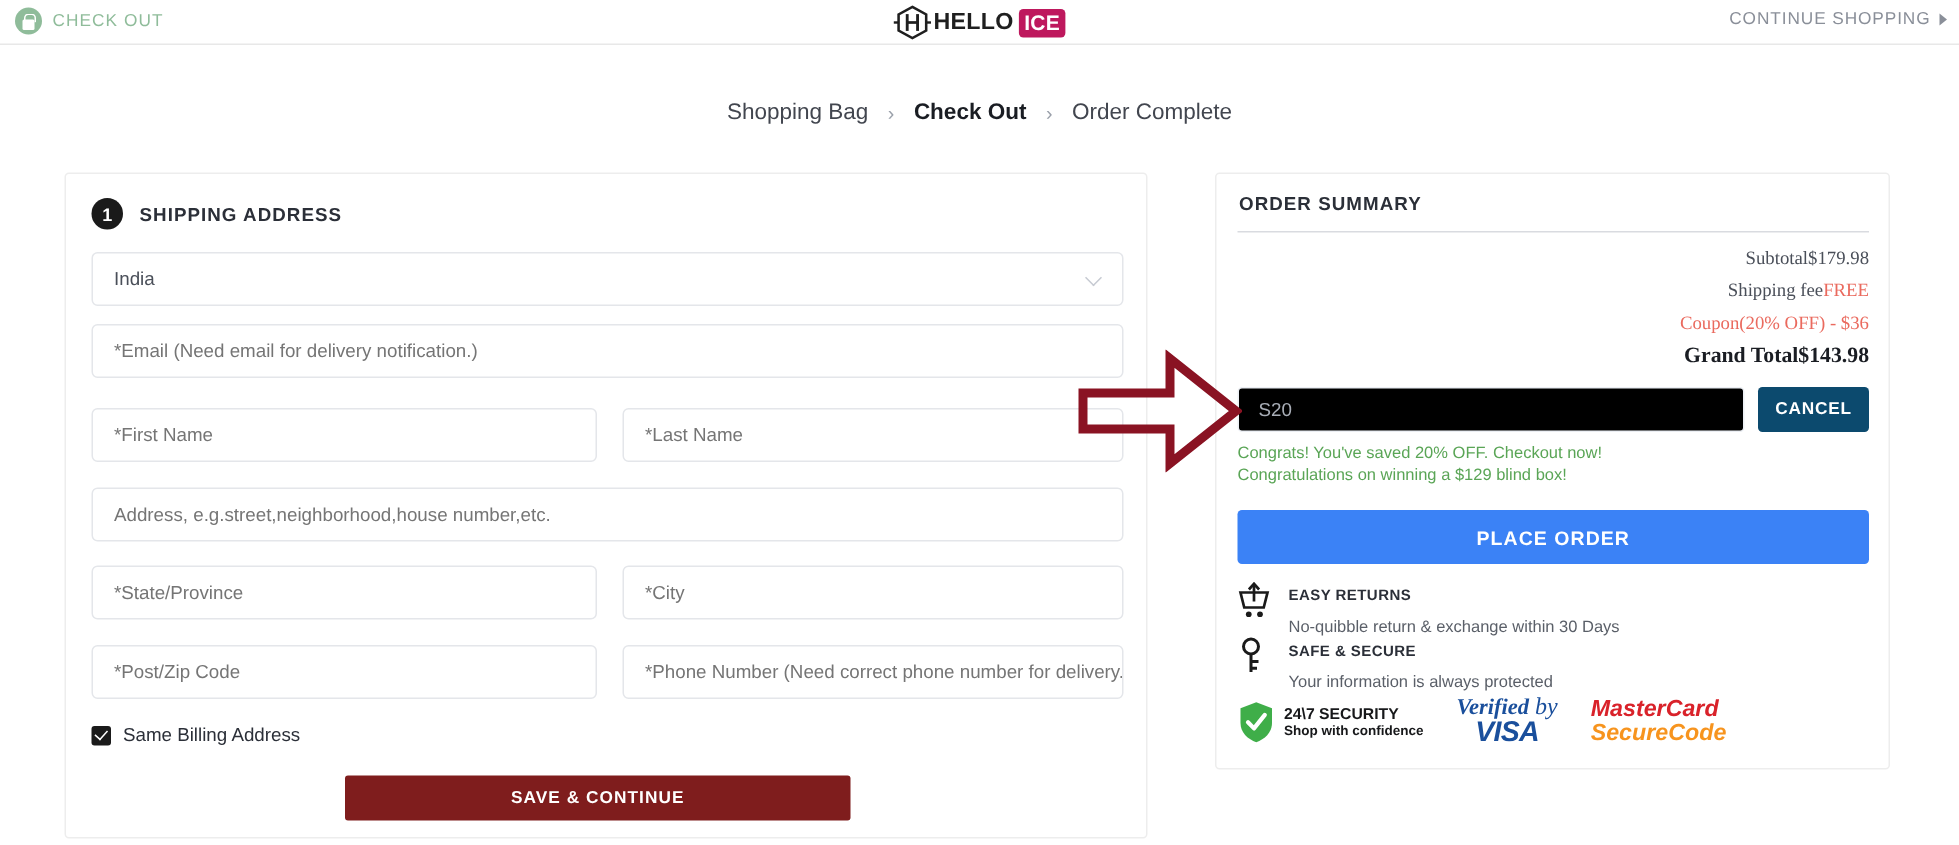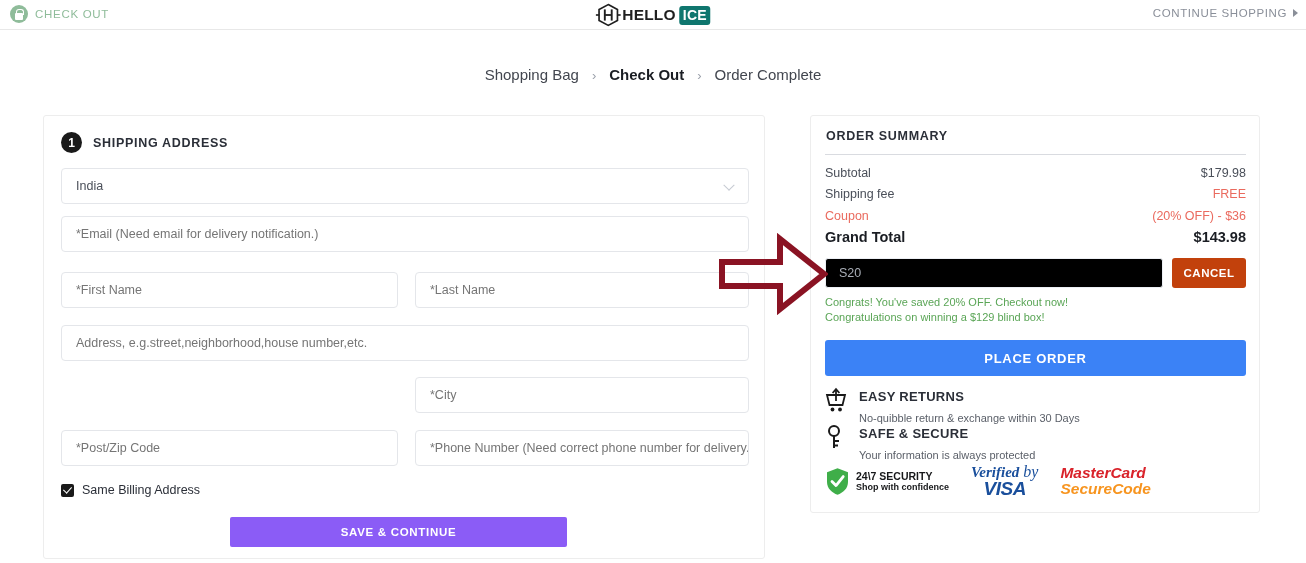--- a/index.html
+++ b/index.html
@@ -40,21 +40,21 @@
     position:absolute; left:50%; top:3px; transform:translateX(-50%);
     display:flex; align-items:center; gap:1px; height:24px;
   }
   .logo-mark { width:26px; height:24px; flex:none; }
   .logo-hello {
     font-size:15.5px; font-weight:700; letter-spacing:.2px;
     color:#1f1f1f; line-height:1;
   }
   .logo-ice {
     font-size:14px; font-weight:700; letter-spacing:.2px;
-    color:#ffffff; background:#0f766e; padding:2px 4px 3px 4px;
+    color:#ffffff; background:#be185d; padding:2px 4px 3px 4px;
     border-radius:3px; line-height:1; margin-left:2px;
   }
   .hdr-continue {
     position:absolute; right:8px; top:7px;
     display:flex; align-items:center; gap:6px;
     font-size:11.5px; letter-spacing:.6px; color:#8a8f99;
   }
   .chev-right {
     width:0;height:0;border-top:4px solid transparent;
     border-bottom:4px solid transparent;border-left:5px solid #8a8f99;
@@ -124,54 +124,54 @@
   }
   .cbox::after {
     content:""; position:absolute; left:4px; top:1.5px;
     width:4px;height:7px;border:solid #fff; border-width:0 1.8px 1.8px 0;
     transform:rotate(42deg);
   }
   .billing-label { font-size:12.5px; color:#2b2f38; }
 
   .save-btn {
     position:absolute; left:186px; top:401px; width:337px; height:30px;
-    background:#8b5cf6; color:#ffffff; border:none; border-radius:2px;
+    background:#7f1d1d; color:#ffffff; border:none; border-radius:2px;
     font-family:"Liberation Sans",sans-serif;
     font-size:11.5px; font-weight:700; letter-spacing:.7px; cursor:pointer;
   }
 
   
   .os-title {
     position:absolute; left:15px; top:13px;
     font-size:12.5px; font-weight:700; letter-spacing:.7px; color:#2b2f38;
   }
   .os-rule {
     position:absolute; left:14px; top:38px; width:421px; height:1px;
     background:#d9dbe0;
   }
   .os-row {
     position:absolute; left:14px; width:421px; height:19px;
-    display:flex; justify-content:space-between; align-items:center;
-    font-size:12.5px; color:#4a4f59;
+    display:flex; justify-content:flex-end; align-items:center;
+    font-size:12.5px; color:#4a4f59;font-family:Liberation Serif, serif;
   }
   .os-row.red { color:#ea6a5e; }
   .os-row .val.red { color:#ea6a5e; }
   .os-row.total { font-size:14.5px; font-weight:700; color:#1a1d23; height:22px; }
   .r1 { top:47px; }  .r2 { top:68px; }  .r3 { top:90px; }  .r4 { top:110px; }
 
   .coupon-input {
     position:absolute; left:14px; top:142px; width:338px; height:30px;
     background:#000000; border:1px solid #eceff4; border-radius:3px;
     padding-left:13px; font-family:"Liberation Sans",sans-serif;
     font-size:12.5px; color:#a8adb6;
   }
   .coupon-input::placeholder { color:#a8adb6; }
   .cancel-btn {
     position:absolute; left:361px; top:142px; width:74px; height:30px;
-    background:#c2410c; color:#fff; border:none; border-radius:3px;
+    background:#0c4a6e; color:#fff; border:none; border-radius:3px;
     font-family:"Liberation Sans",sans-serif;
     font-size:11.5px; font-weight:700; letter-spacing:.5px; cursor:pointer;
   }
   .congrats {
     position:absolute; left:14px; font-size:11px; color:#5aa556;
   }
   .c1 { top:180px; } .c2 { top:195px; }
 
   .place-order {
     position:absolute; left:14px; top:224px; width:421px; height:36px;
@@ -179,21 +179,21 @@
     font-family:"Liberation Sans",sans-serif;
     font-size:13px; font-weight:700; letter-spacing:.7px; cursor:default;
   }
 
   .perk {
     position:absolute; left:14px; display:flex; align-items:flex-start; gap:12px;
   }
   .p1 { top:271px; } .p2 { top:308px; }
   .perk-ico { width:22px; height:26px; flex:none; }
   .perk-title {
-    font-size:13px; font-weight:700; color:#2b2f38; letter-spacing:.3px;
+    font-size:10px; font-weight:700; color:#2b2f38; letter-spacing:.3px;
     line-height:1.2;
   }
   .perk-sub { font-size:11px; color:#5a5f68; margin-top:7px; line-height:1.2;text-align:center; }
 
   .badges { position:absolute; left:14px; top:348px; display:flex; align-items:center; gap:22px; }
   .badge-sec { display:flex; align-items:center; gap:6px; }
   .shield-ico { width:25px; height:29px; flex:none; }
   .sec-t1 { font-size:10.5px; font-weight:700; color:#17181a; line-height:1.15; }
   .sec-t2 { font-size:9px; font-weight:700; color:#17181a; line-height:1.15; }
   .visa-badge { text-align:center; line-height:1; }
@@ -254,20 +254,21 @@
 
     <div class="field sel f-country">
       <span>India</span>
       <span class="chev-dn"></span>
     </div>
 
     <input class="field f-email" placeholder="*Email (Need email for delivery notification.)" style="">
     <input class="field f-first" placeholder="*First Name" style="">
     <input class="field f-last" placeholder="*Last Name" style="">
     <input class="field f-addr" placeholder="Address, e.g.street,neighborhood,house number,etc." style="">
+    <input class="field f-state" placeholder="*State/Province" style="">
     <input class="field f-city" placeholder="*City" style="">
     <input class="field f-zip" placeholder="*Post/Zip Code" style="">
     <input class="field f-phone" placeholder="*Phone Number (Need correct phone number for delivery.)" style="">
 
     <div class="billing-row">
       <span class="cbox"></span>
       <span class="billing-label">Same Billing Address</span>
     </div>
 
     <button class="save-btn">SAVE &amp; CONTINUE</button>

